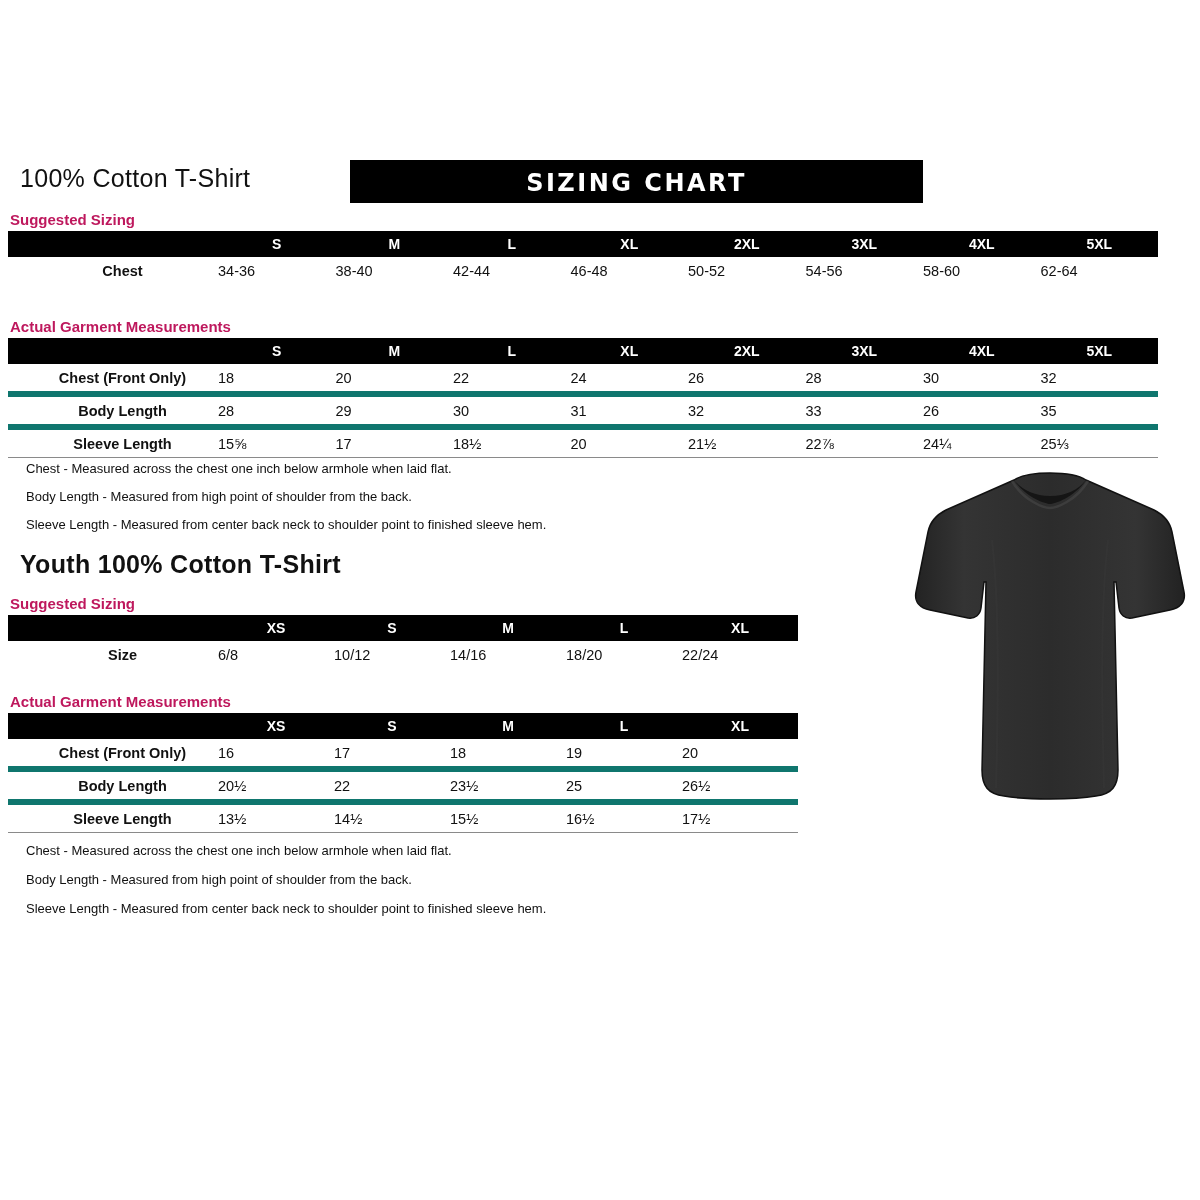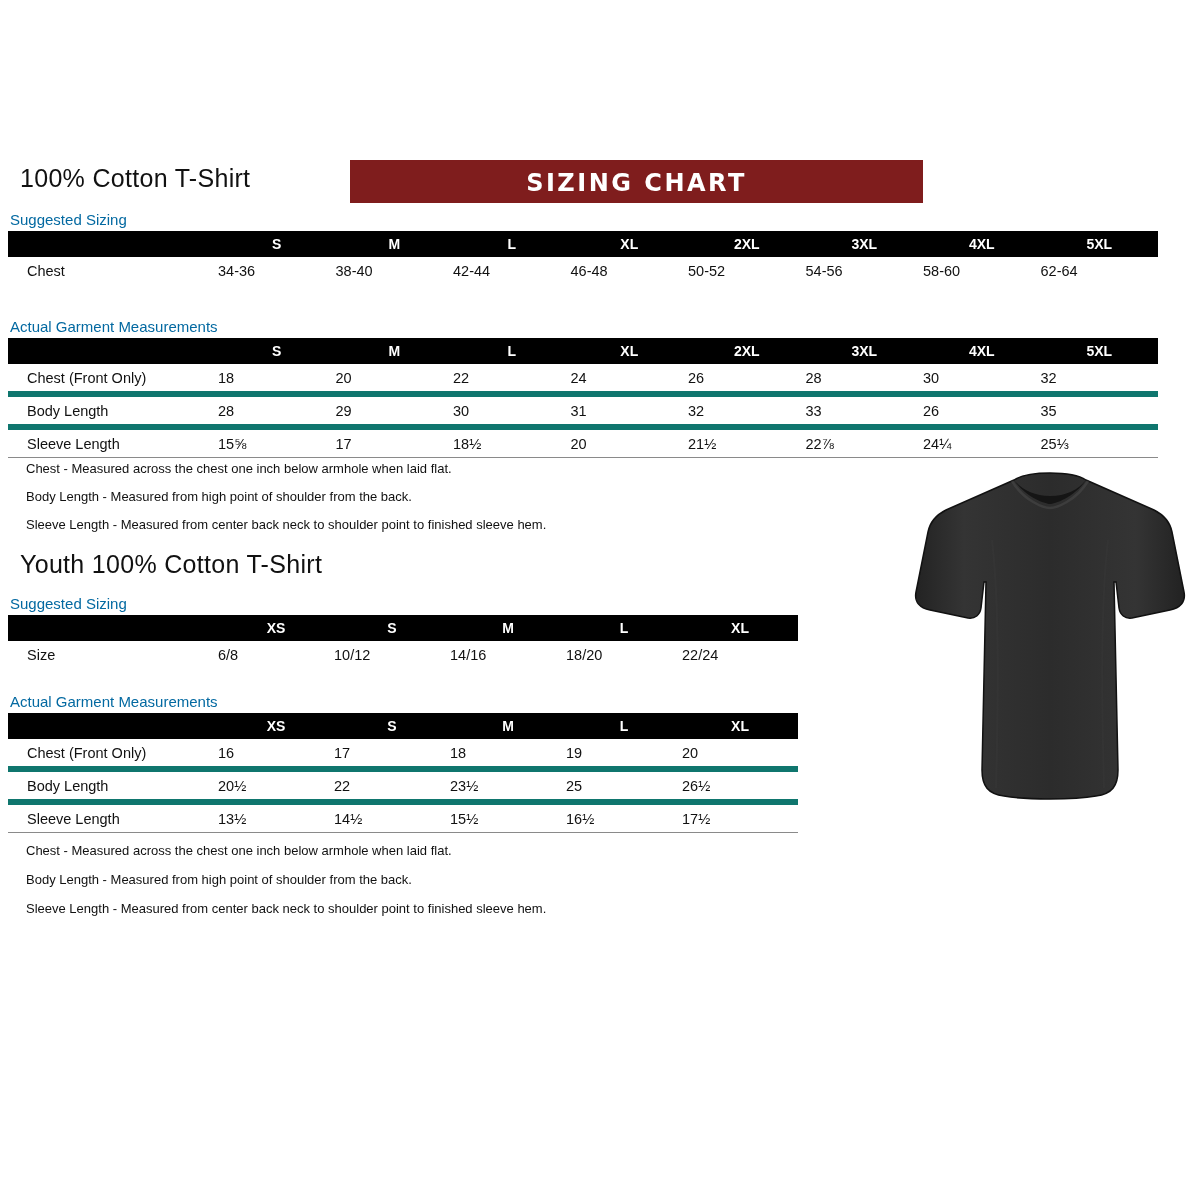--- a/index.html
+++ b/index.html
@@ -39,41 +39,41 @@
     font-weight: 400;
     letter-spacing: 0.3px;
     white-space: nowrap;
   }
   .sizing-banner {
     position: absolute;
     left: 330px;
     top: 0;
     width: 573px;
     height: 43px;
-    background: #7f1d1d;
+    background: #000000;
   }
   .sizing-banner span {
     position: absolute;
     left: 0;
     right: 0;
     top: 9px;
     text-align: center;
     color: #ffffff;
     font-size: 24px;
     font-weight: 700;
     letter-spacing: 2.5px;
     font-family: "DejaVu Sans", sans-serif;
   }
 
   
   .section-label {
     position: absolute;
     font-size: 15px;
-    font-weight: 400;
-    color: #0369a1;
+    font-weight: 700;
+    color: #be185d;
     white-space: nowrap;
   }
 
   
   table.sz {
     position: absolute;
     border-collapse: collapse;
     table-layout: fixed;
   }
   table.sz th, table.sz td {
@@ -92,22 +92,22 @@
   table.sz thead th.lead {
     text-align: left;
   }
   table.sz tbody td {
     font-size: 14.5px;
     height: 27px;
     vertical-align: middle;
     color: #111;
   }
   table.sz tbody td.lead {
-    text-align: left;
-    font-weight: 400;
+    text-align: center;
+    font-weight: 700;
     padding-left: 19px;
   }
   table.sz.ruled tbody tr {
     border-bottom: 6px solid #0f766e;
   }
   table.sz.ruled tbody tr:last-child {
     border-bottom: 1px solid #8a8a8a;
   }
 
   
@@ -138,21 +138,21 @@
     color: #111;
     white-space: nowrap;
   }
 
   
   .youth-title {
     position: absolute;
     left: 12px;
     top: 550px;
     font-size: 25px;
-    font-weight: 400;
+    font-weight: 700;
     letter-spacing: 0.3px;
     white-space: nowrap;
     text-align: center;
   }
 
   
   .shirt-wrap {
     position: absolute;
     left: 900px;
     top: 470px;

